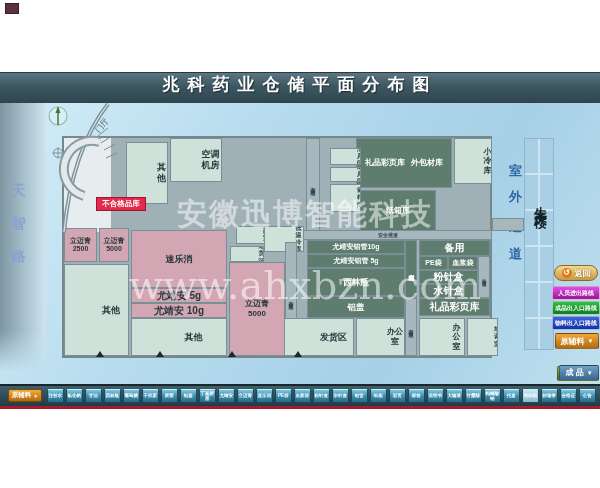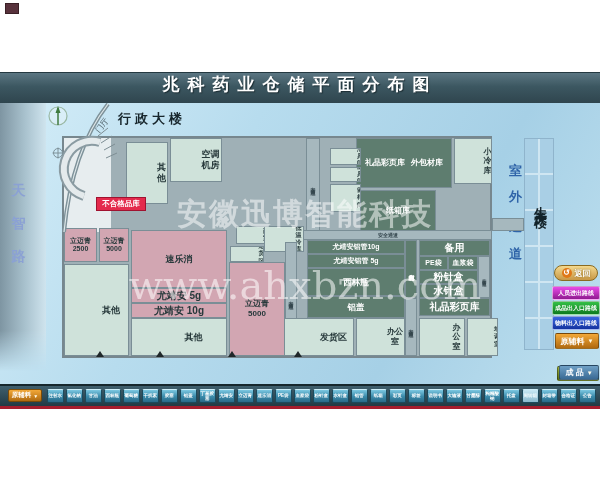--- a/index.html
+++ b/index.html
@@ -97,21 +97,20 @@
   <div class="logo-mark"></div>
 
   <div class="title-bar">
     <span>兆科药业仓储平面分布图</span>
   </div>
 
   <div id="map"></div>
   <div class="road-west"></div>
   <div class="road-west-label vtext">天智路</div>
   <div class="east-passage-label vtext">室外通道</div>
-  <div class="admin-label">行政大楼</div>
   <div class="lobby-label">门厅</div>
 
   <div class="building"></div>
   <div class="lobby-patch"></div>
 
   <svg style="left:44px;top:98px;" width="100" height="145" viewBox="0 0 100 145">
     <g>
       <path d="M 64,6 Q 28,52 20,134" stroke="#7e929a" stroke-width="4" fill="none"></path>
       <path d="M 64,6 Q 28,52 20,134" stroke="#dfe8ea" stroke-width="1.2" fill="none"></path>
     </g>

